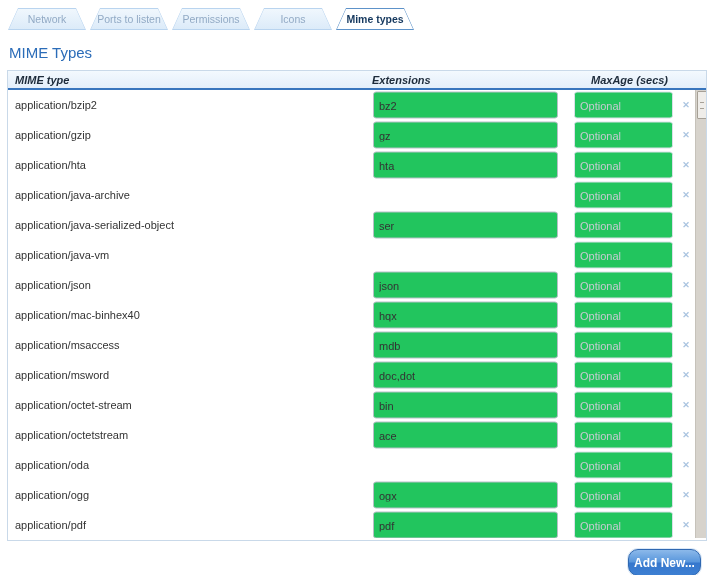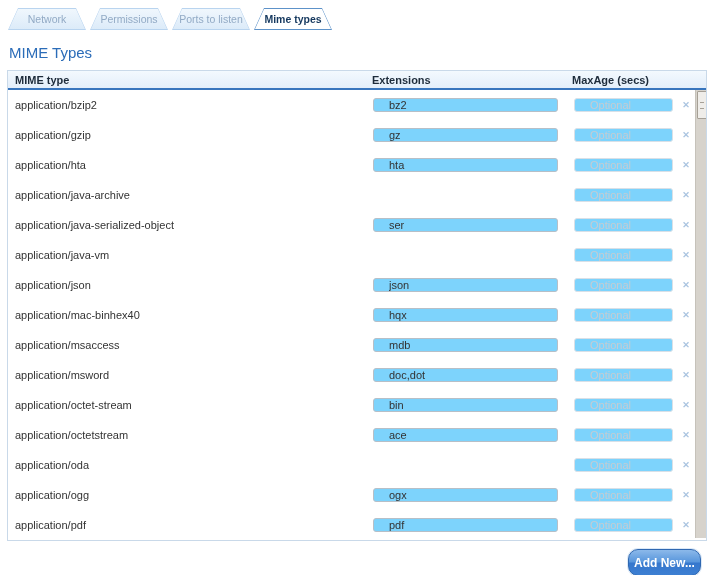--- a/index.html
+++ b/index.html
@@ -22,33 +22,33 @@
   .tab.active .tab-label { color:#16395f; font-weight:bold; }
 
   
   .page-title { position:absolute; left:9px; top:44px; font-size:15px; color:#2b6cb8; }
 
   
   .mime-table { position:absolute; left:7px; top:70px; width:700px; height:471px;
     border:1px solid #c9d9e9; background:#fff; }
   .thead { position:relative; height:19px;
     background:linear-gradient(180deg,#f3f9fe 0%, #e3eefa 100%);
-    border-bottom:2px solid #3875bd; }
+    border-bottom:2px solid #3875bd;font-style:italic; }
   .thead span { position:absolute; top:3px; font-size:11px; font-weight:bold; color:#1d2b3a; }
   .th-mime { left:7px; }
   .th-ext  { left:364px; }
-  .th-age  { left:564px; }
+  .th-age  { left:583px; }
 
   .tbody { position:relative; height:448px; overflow:hidden; }
   .row { position:relative; height:30px; }
   .mime-label { position:absolute; left:7px; top:50%; transform:translateY(-50%);
     font-size:11px; color:#333; }
   .ext-input, .age-input { position:absolute; top:50%; transform:translateY(-50%);
-    height:14px; font-family:"Liberation Sans", sans-serif; font-size:11px; color:#333;
-    padding:0 15px; border-radius:3px; background:#7dd3fc; outline:none; }
+    height:27px; font-family:"Liberation Sans", sans-serif; font-size:11px; color:#333;
+    padding:0 5px; border-radius:3px; background:#22c55e; outline:none; }
   .ext-input { left:365px; width:185px; border:1px solid #b7bfc7; }
   .age-input { left:566px; width:99px; border:1px solid #d9e0e7; }
   .age-input::placeholder { color:#c6cbd1; opacity:1; }
   .del-icon { position:absolute; left:670px; top:50%; transform:translateY(-50%);
     width:16px; text-align:center; font-size:9px; font-weight:bold; color:#aac4e0;
     cursor:pointer; }
 
   
   .scrollbar { position:absolute; left:687px; top:0; width:13px; height:448px;
     background:#d7d3cc; border-left:1px solid #c6c2ba; }
@@ -70,26 +70,31 @@
 <div id="stage">
 
   <div class="tabbar">
     <div class="tab">
       <div class="tab-inner">
           <span class="tab-label">Network</span>
         </div>
     </div>
     <div class="tab">
       <div class="tab-inner">
+          <span class="tab-label">Ports to listen</span>
+        </div>
+    </div>
+    <div class="tab">
+      <div class="tab-inner">
           <span class="tab-label">Permissions</span>
         </div>
     </div>
     <div class="tab">
       <div class="tab-inner">
-          <span class="tab-label">Ports to listen</span>
+          <span class="tab-label">Icons</span>
         </div>
     </div>
     <div class="tab active">
       <div class="tab-inner">
           <span class="tab-label">Mime types</span>
         </div>
     </div>
   </div>
 
   <div class="page-title">MIME Types</div>

